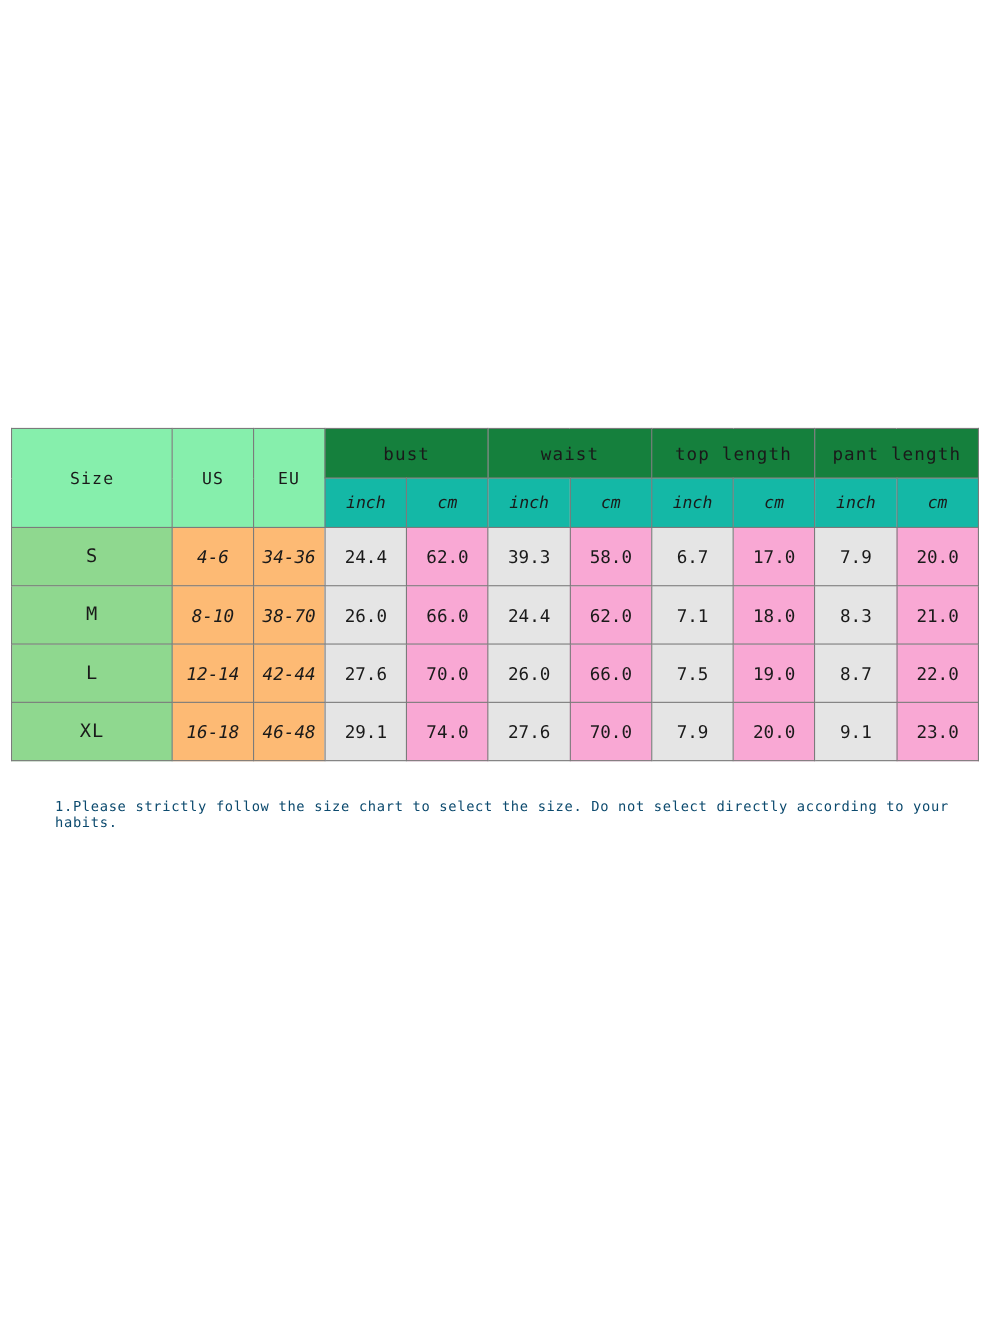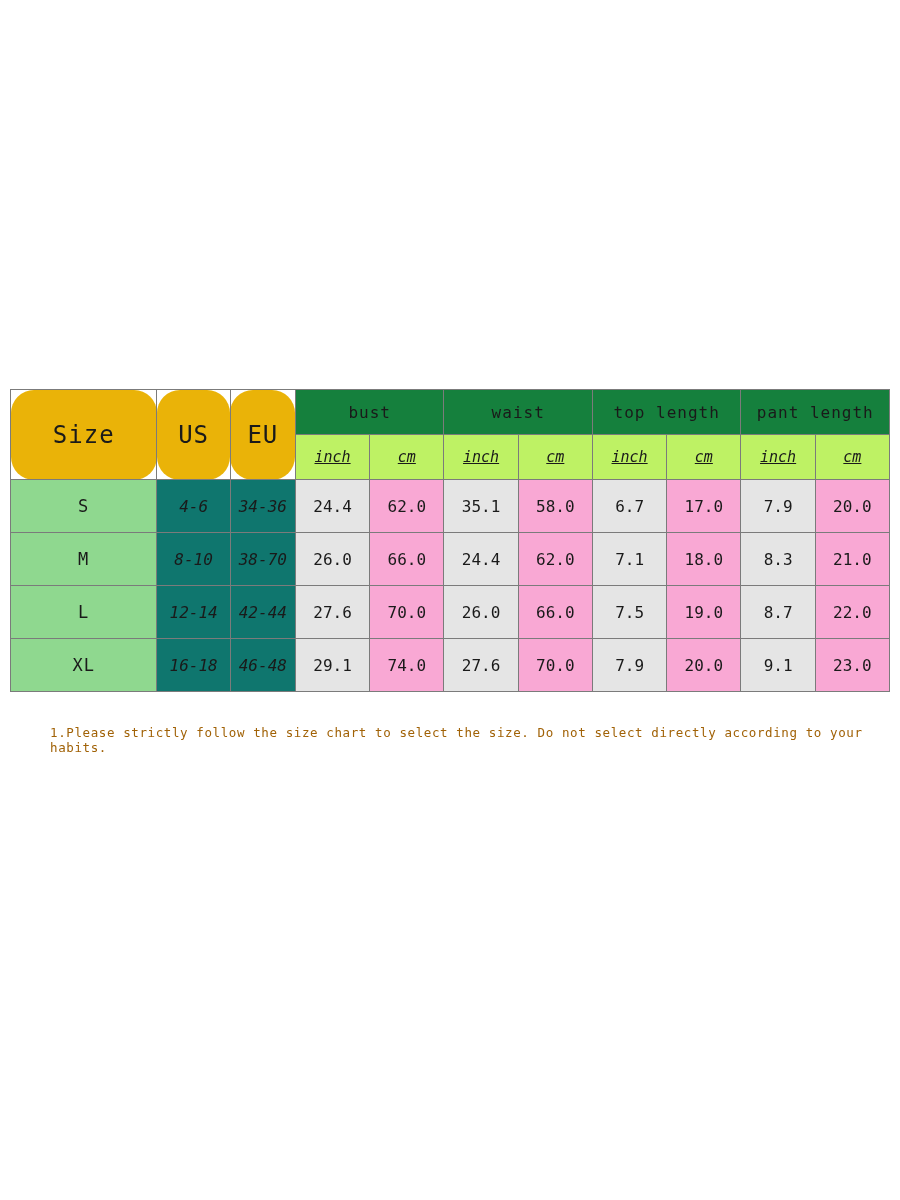--- a/index.html
+++ b/index.html
@@ -39,44 +39,42 @@
 
   
   .hdr {
     background: #15803d;
     font-size: 16px;
     height: 44px;
     font-family: "DejaVu Sans Mono", monospace;
     letter-spacing: 1px;
   }
   .hdr-sub {
-    background: #bef264;
+    background: #14b8a6;
     font-size: 15px;
     height: 44px;
     font-style: italic;
     font-family: "DejaVu Sans Mono", monospace;
-    text-decoration: underline;
   }
   .hdr-tall {
-    background: #eab308;
-    font-size: 24px;
+    background: #86efac;
+    font-size: 15px;
     letter-spacing: 1px;
-    border-radius: 23px;
   }
 
   
   tbody tr { height: 53px; }
 
   td.size-cell {
     background: #8fd88f;
     font-size: 17px;
     letter-spacing: 1px;
   }
   td.us-cell, td.eu-cell {
-    background: #0f766e;
+    background: #fdba74;
     font-size: 16px;
     font-style: italic;
     font-weight: bold;
   }
   td.inch-cell {
     background: #e5e5e5;
     font-size: 16px;
   }
   td.cm-cell {
     background: #f9a8d4;
@@ -91,21 +89,21 @@
 
   .notes {
     position: absolute;
     left: 10px;
     top: 725px;
     width: 880px;
   }
   .note-line {
     font-family: "DejaVu Sans Mono", monospace;
     font-size: 12.5px;
-    color: #a16207;
+    color: #0c4a6e;
     letter-spacing: 0.6px;
   }
   .note-1 { padding-left: 40px; margin-bottom: 38px; }
   .note-2 { padding-left: 100px; }
 </style>
 </head>
 <body>
 
 <div id="chart-wrap">
   <table class="size-chart">
@@ -143,21 +141,21 @@
         <th class="hdr-sub">cm</th>
       </tr>
     </thead>
     <tbody>
       <tr>
         <td class="size-cell">S</td>
         <td class="us-cell">4-6</td>
         <td class="eu-cell">34-36</td>
         <td class="inch-cell">24.4</td>
         <td class="cm-cell">62.0</td>
-        <td class="inch-cell">35.1</td>
+        <td class="inch-cell">39.3</td>
         <td class="cm-cell">58.0</td>
         <td class="inch-cell">6.7</td>
         <td class="cm-cell">17.0</td>
         <td class="inch-cell">7.9</td>
         <td class="cm-cell">20.0</td>
       </tr>
       <tr>
         <td class="size-cell">M</td>
         <td class="us-cell">8-10</td>
         <td class="eu-cell">38-70</td>

